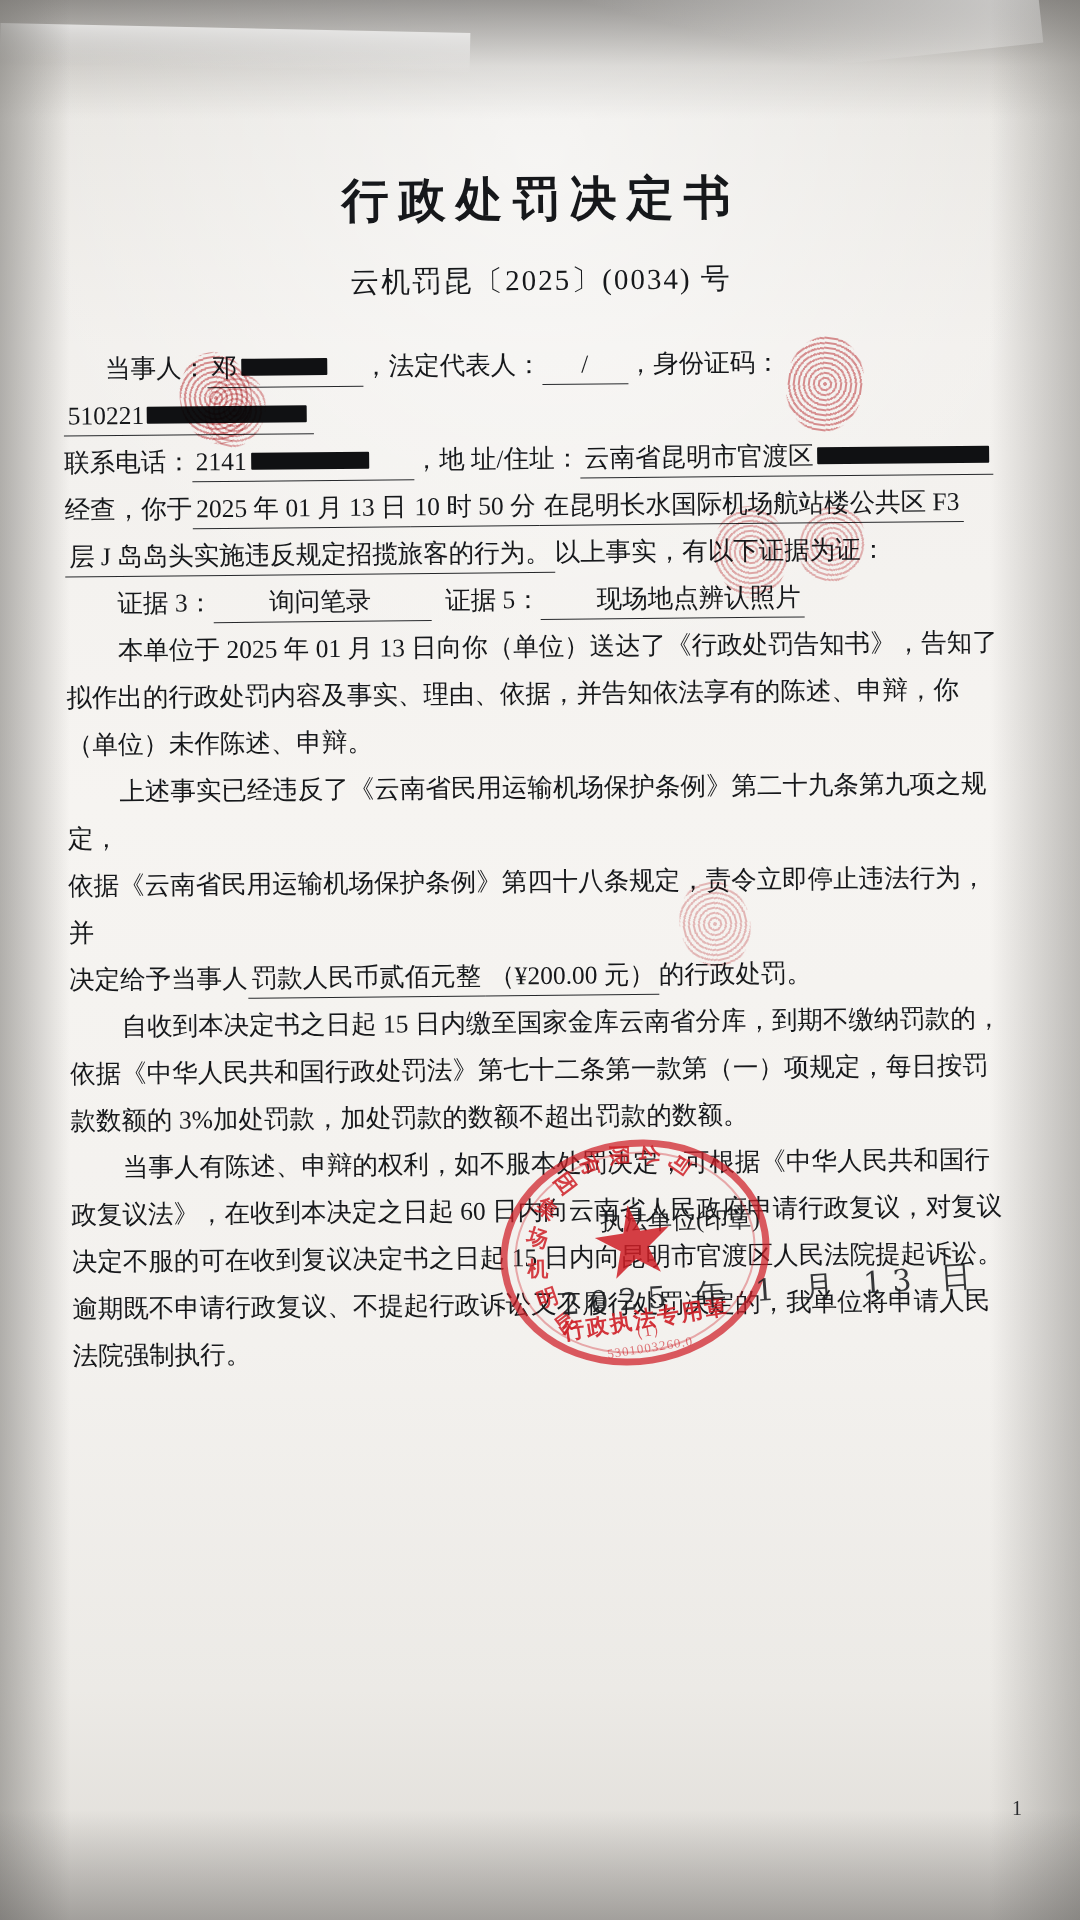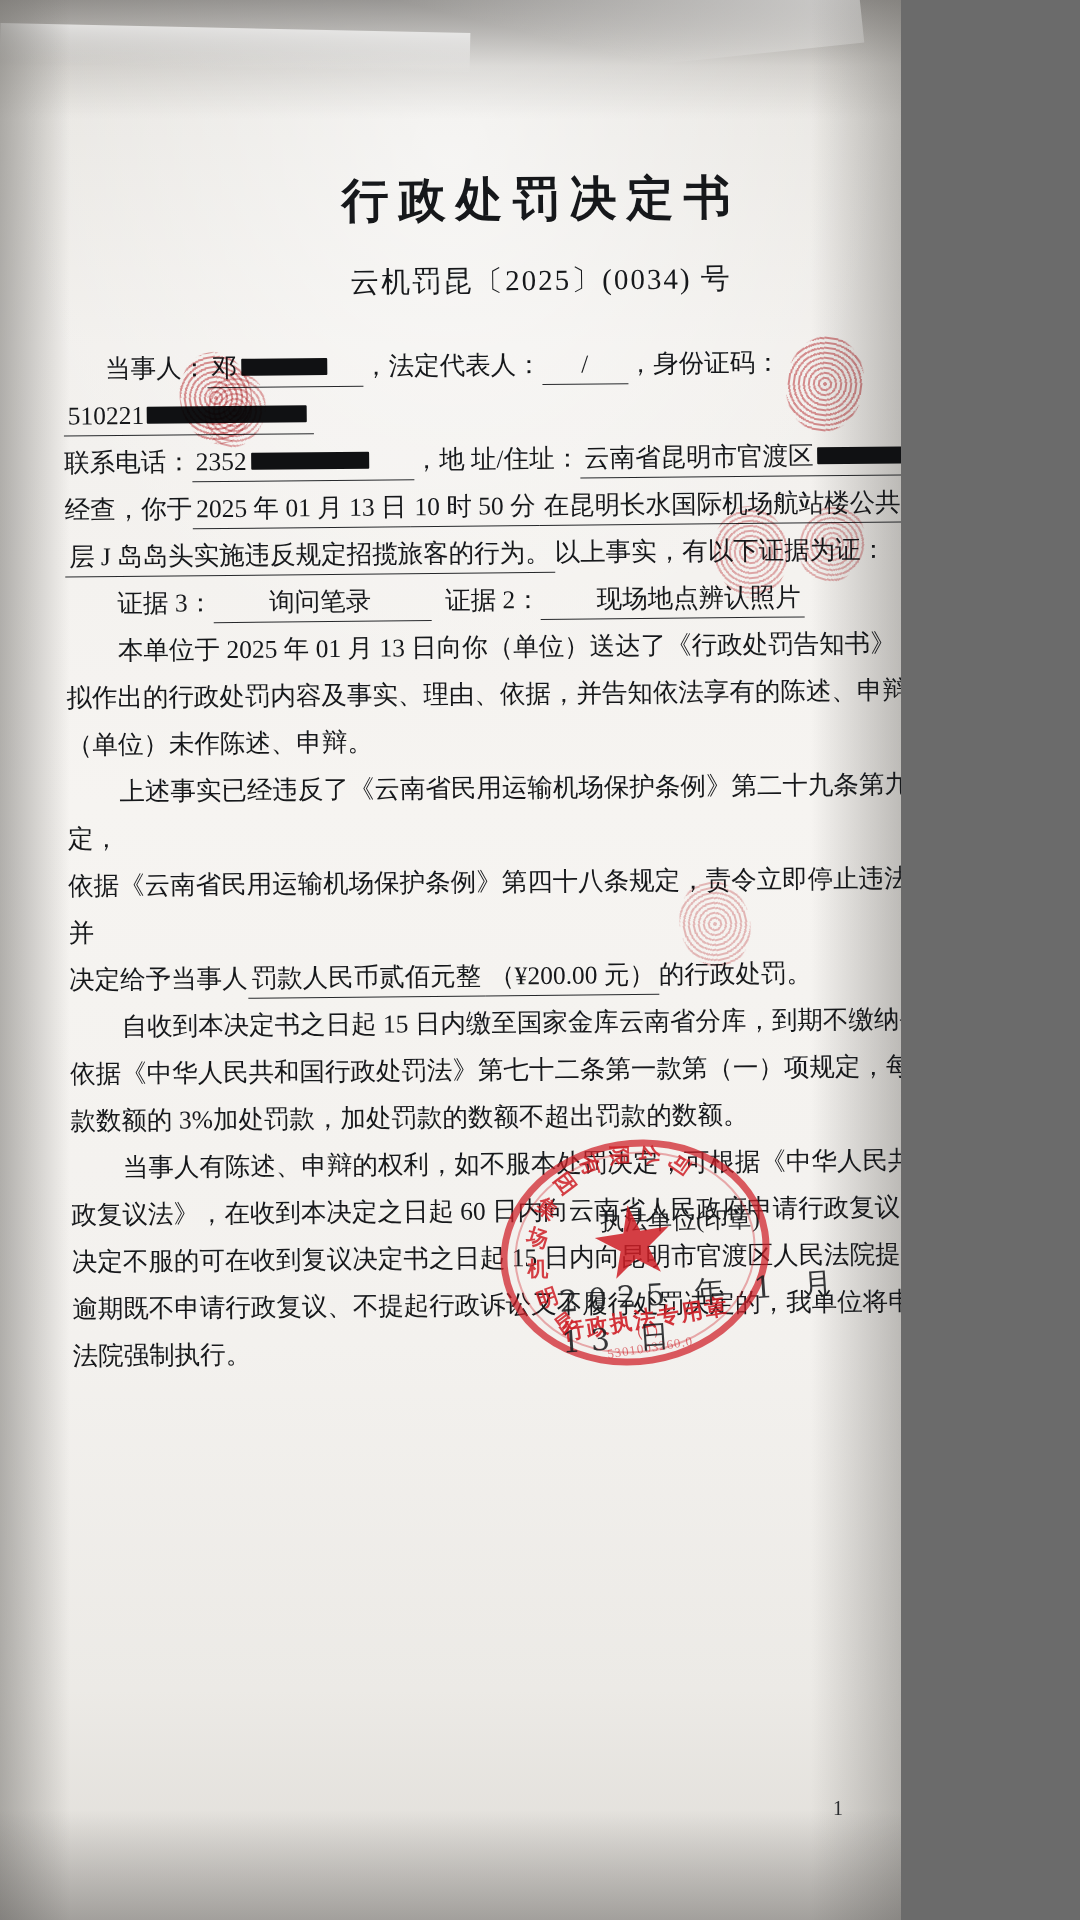--- a/index.html
+++ b/index.html
@@ -2,21 +2,21 @@
 <html lang="zh"><head>
 <meta charset="utf-8">
 <style>
   html, body {
     margin: 0;
     padding: 0;
     background: #6b6b6b;
   }
   #page {
     position: relative;
-    width: 901px;
+    width: 1080px;
     height: 1920px;
     overflow: hidden;
     background: #c9c6c1;
     font-family: "Liberation Serif", "DejaVu Serif", serif;
   }
   
   .paper {
     position: absolute;
     inset: 0;
     background:
@@ -236,32 +236,32 @@
     <div class="title">行政处罚决定书</div>
     <div class="docnum">云机罚昆〔2025〕(0034) 号</div>
 
     <div class="body">
 
       <p>
         <span style="display:inline-block;width:42px"></span><span>当事人：</span><span class="ul" style="min-width:148px"><span>邓</span><span class="redact" style="width:86px;margin-left:4px"></span></span><span>，法定代表人：</span><span class="ul" style="min-width:78px;text-align:center">/</span><span>，身份证码：</span><span class="ul" style="min-width:242px"><span>510221</span><span class="redact" style="width:160px;margin-left:2px"></span></span>
       </p>
 
       <p>
-        <span>联系电话：</span><span class="ul" style="min-width:214px"><span>2352</span><span class="redact" style="width:118px;margin-left:4px"></span></span><span>，地 址/住址：</span><span class="ul" style="min-width:400px"><span>云南省昆明市官渡区</span><span class="redact" style="width:172px;margin-left:4px"></span></span>
+        <span>联系电话：</span><span class="ul" style="min-width:214px"><span>2141</span><span class="redact" style="width:118px;margin-left:4px"></span></span><span>，地 址/住址：</span><span class="ul" style="min-width:400px"><span>云南省昆明市官渡区</span><span class="redact" style="width:172px;margin-left:4px"></span></span>
       </p>
 
       <p>
         <span>经查，你于</span><span class="ul">2025 年 01 月 13 日</span><span class="ul">10 时 50 分</span><span class="ul">在昆明长水国际机场航站楼公共区 F3</span>
       </p>
       <p>
         <span class="ul">层 J 岛岛头实施违反规定招揽旅客的行为。</span><span>以上事实，有以下证据为证：</span>
       </p>
 
       <p class="indent">
-        <span>证据 3：</span><span class="ul" style="min-width:210px">询问笔录</span><span style="display:inline-block;width:14px"></span><span>证据 2：</span><span class="ul" style="min-width:250px">现场地点辨认照片</span>
+        <span>证据 3：</span><span class="ul" style="min-width:210px">询问笔录</span><span style="display:inline-block;width:14px"></span><span>证据 5：</span><span class="ul" style="min-width:250px">现场地点辨认照片</span>
       </p>
 
       <p class="indent">本单位于 2025 年 01 月 13 日向你（单位）送达了《行政处罚告知书》，告知了拟作出的行政处罚内容及事实、理由、依据，并告知依法享有的陈述、申辩，你（单位）未作陈述、申辩。</p>
 
       <p class="indent">上述事实已经违反了《云南省民用运输机场保护条例》第二十九条第九项之规定，</p>
       <p>依据《云南省民用运输机场保护条例》第四十八条规定，责令立即停止违法行为，并</p>
       <p>
         <span>决定给予当事人</span><span class="ul">罚款人民币贰佰元整</span><span class="ul">（¥200.00 元）</span><span>的行政处罚。</span>
       </p>
 

